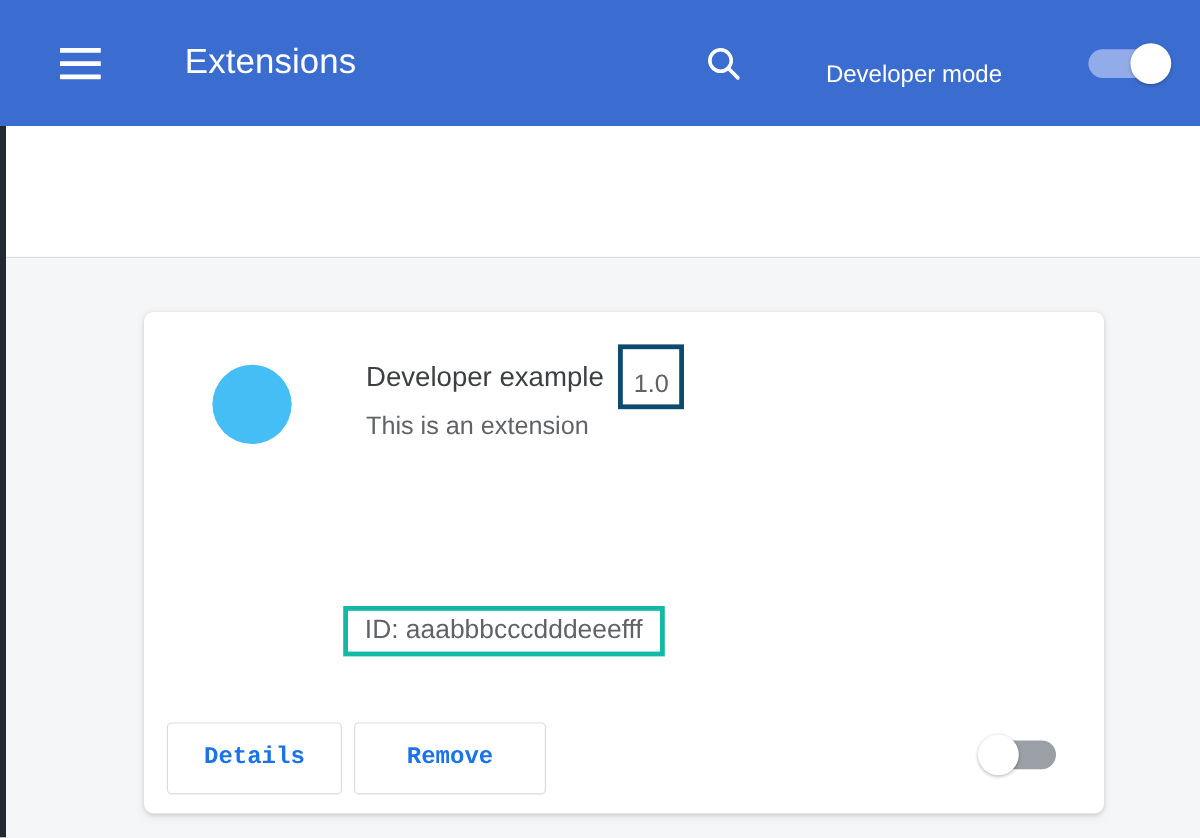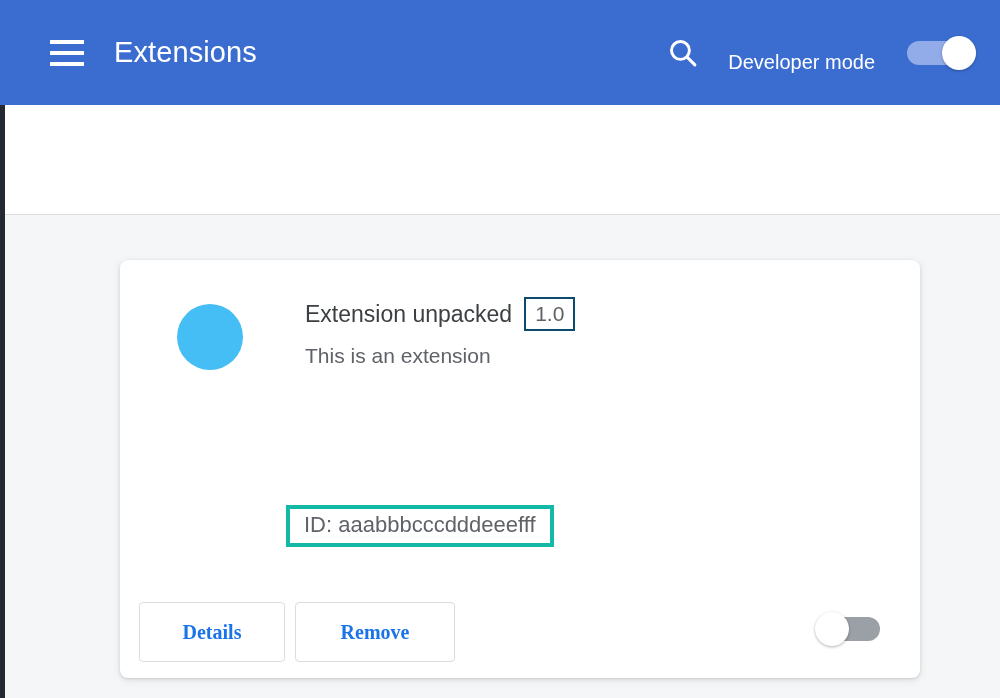--- a/index.html
+++ b/index.html
@@ -27,20 +27,21 @@
     position: absolute;
     left: 0;
     top: 0;
     width: 1000px;
     height: 105px;
     background: #3b6dd0;
     display: flex;
     align-items: center;
     box-sizing: border-box;
     padding: 0 24px 0 50px;
+    gap: 40px;
   }
   .menu-icon {
     width: 34px;
     height: 26px;
     display: flex;
     flex-direction: column;
     justify-content: space-between;
     cursor: pointer;
     flex: 0 0 auto;
   }
@@ -188,25 +189,25 @@
     height: 40px;
   }
   .ext-name {
     font-size: 23px;
     color: #3c4043;
     font-weight: 400;
     white-space: nowrap;
   }
   .version-box {
     margin-left: 12px;
-    border: 2px solid #0c4a6e;
+    border: 4px solid #0c4a6e;
     background: #ffffff;
     color: #5f6368;
     font-size: 21px;
-    padding: 4px 9px 4px 9px;
+    padding: 19px 9px 4px 9px;
     line-height: 1.08;
     white-space: nowrap;
     text-align: center;
   }
   .ext-desc {
     position: absolute;
     left: 185px;
     top: 84px;
     font-size: 21px;
     color: #5f6368;
@@ -227,21 +228,21 @@
   }
 
   .card-btn {
     position: absolute;
     top: 342px;
     height: 60px;
     background: #ffffff;
     border: 1px solid #dadce0;
     border-radius: 4px;
     color: #1a73e8;
-    font-family: Liberation Serif, serif;
+    font-family: Liberation Mono, monospace;
     font-size: 20px;
     font-weight: bold;
     cursor: pointer;
     padding: 0;
     line-height: 58px;
     text-align: center;
     box-sizing: border-box;
   }
   #btn-details { left: 19px;  width: 146px; }
   #btn-remove  { left: 175px; width: 160px; }
@@ -309,21 +310,21 @@
 
   <div class="left-rail"></div>
 
   <div class="content">
 
     <div class="card">
 
       <div class="ext-icon"></div>
 
       <div class="ext-name-row">
-        <div class="ext-name">Extension unpacked</div>
+        <div class="ext-name">Developer example</div>
         <div class="version-box">1.0</div>
       </div>
 
       <div class="ext-desc">This is an extension</div>
 
       <div class="id-box">ID: aaabbbcccdddeeefff</div>
 
       <button class="card-btn" id="btn-details">Details</button>
       <button class="card-btn" id="btn-remove">Remove</button>
 

